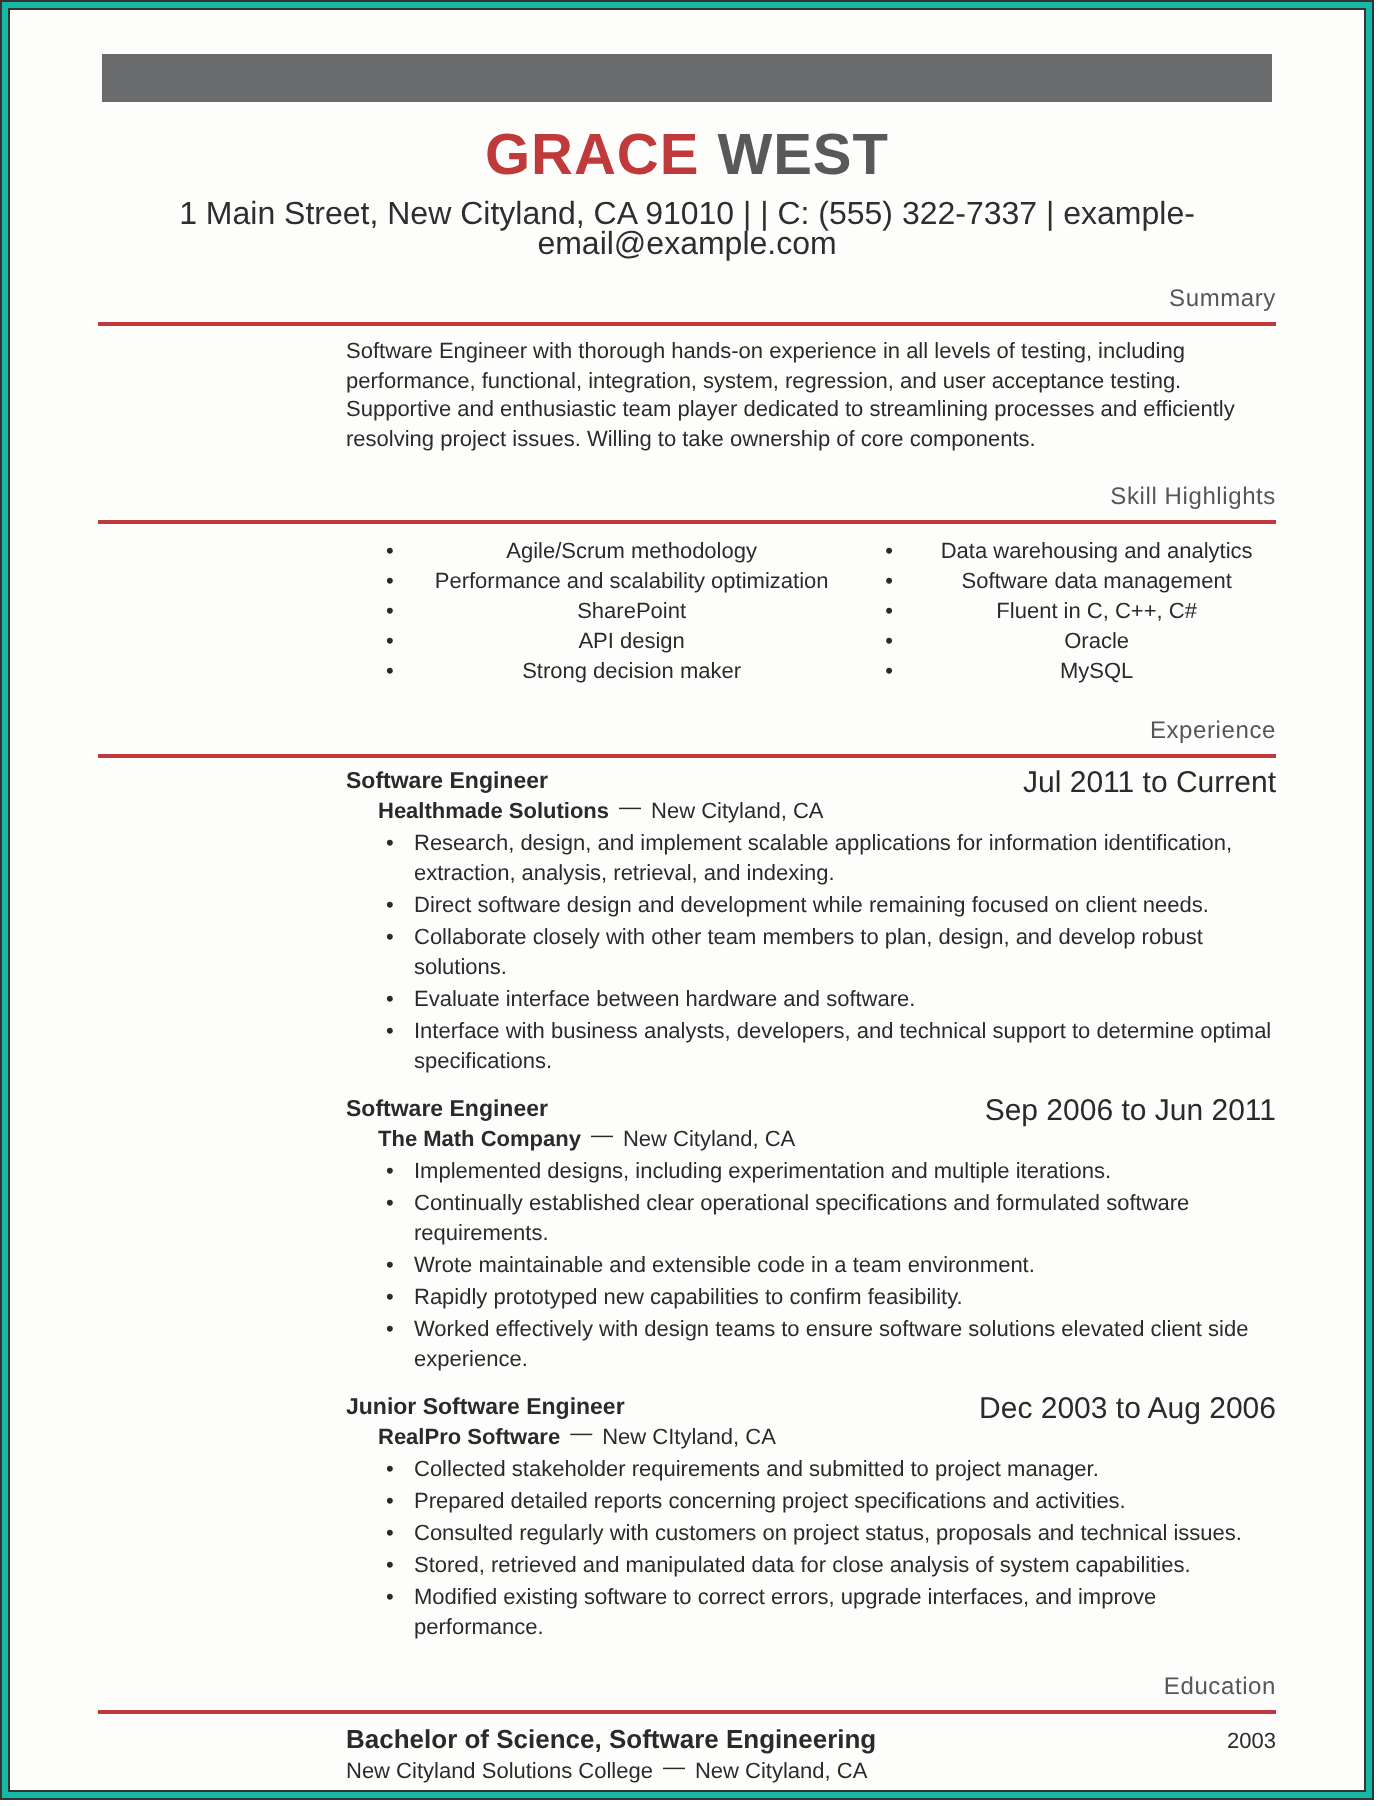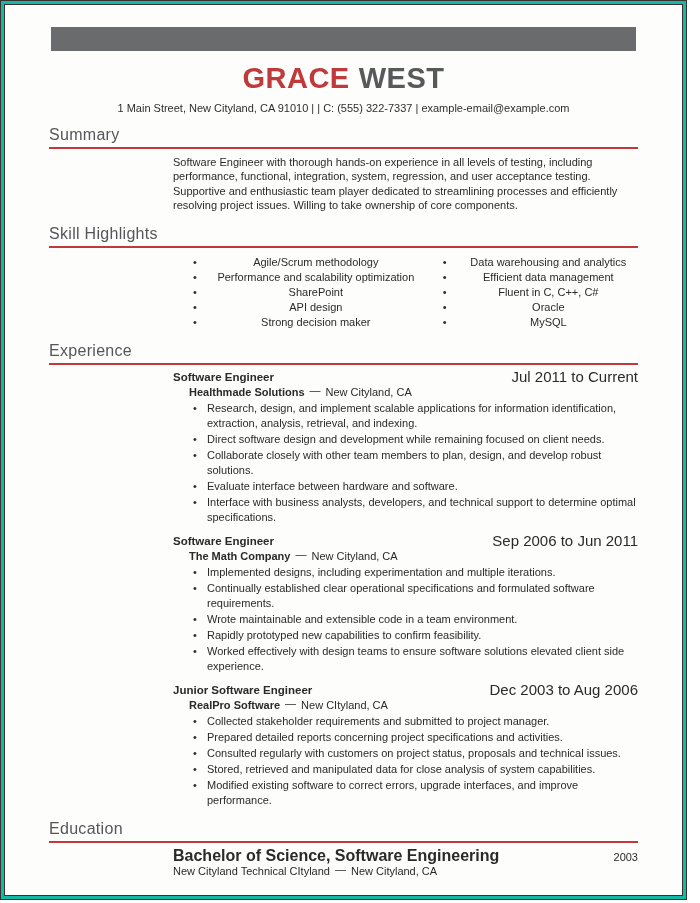--- a/index.html
+++ b/index.html
@@ -31,33 +31,34 @@
     line-height: 32px;
     font-weight: bold;
     letter-spacing: 0.5px;
   }
   .name-first { color: #c0393b; margin-right: 9px; }
   .name-last  { color: #58595b; }
 
   .contact-line {
     text-align: center;
     margin-top: 7px;
-    font-size: 11px;
+    font-size: 16px;
     color: #2e2e2e;
   }
 
   .section { margin-top: 12px; }
   .section-title {
-    font-size: 16px;
+    font-size: 12px;
     line-height: 18px;
     color: #55565a;
     font-weight: 400;
     letter-spacing: 0.3px;
     padding-bottom: 3px;
     border-bottom: 2px solid #c0393b;
+    text-align: right;
   }
   .section-body { margin-left: 124px; margin-top: 6px; }
 
   .summary-text { max-width: 470px; }
 
   .skills-columns { display: flex; margin-top: 7px; }
   .skills-col { width: 255px; text-align: center; }
   .skills-col.right { width: 220px; }
   ul.plain-list { list-style: none; }
   ul.plain-list li {
@@ -70,30 +71,30 @@
   ul.plain-list li::before {
     content: "\2022";
     position: absolute;
     left: 20px;
     top: 0;
     color: #2a2a2a;
   }
 
   .job { margin-top: 9px; }
   .job:first-child { margin-top: 5px; }
-  .job-header { display: flex; justify-content: space-between; align-items: flex-start; }
+  .job-header { display: flex; justify-content: space-between; align-items: flex-end; }
   .job-title { font-weight: bold; font-size: 11.5px; line-height: 15px; }
   .job-dates { font-size: 15px; color: #2a2a2a; }
   .job-company-line { line-height: 15px; margin-bottom: 1px; padding-left: 16px; }
   .company-name { font-weight: bold; }
   .dash-separator { position: relative; top: -2px; margin: 0 5px; color: #2a2a2a; }
   .job ul.plain-list li { margin-bottom: 1px; max-width: 486px; }
 
   .edu-header { display: flex; justify-content: space-between; align-items: baseline; }
-  .edu-degree { font-weight: bold; font-size: 16px; line-height: 15px; }
+  .edu-degree { font-weight: bold; font-size: 13px; line-height: 15px; }
   .edu-year { font-size: 11px; }
   .edu-school-line { line-height: 15px; }
 </style>
 </head>
 <body>
 
 <div class="page-frame">
   <div class="resume-page">
 
     <div class="header-bar"></div>
@@ -120,21 +121,21 @@
               <li>Agile/Scrum methodology</li>
               <li>Performance and scalability optimization</li>
               <li>SharePoint</li>
               <li>API design</li>
               <li>Strong decision maker</li>
             </ul>
           </div>
           <div class="skills-col right">
             <ul class="plain-list">
               <li>Data warehousing and analytics</li>
-              <li>Efficient data management</li>
+              <li>Software data management</li>
               <li>Fluent in C, C++, C#</li>
               <li>Oracle</li>
               <li>MySQL</li>
             </ul>
           </div>
         </div>
       </div>
     </div>
 
     <div class="section">
@@ -196,19 +197,19 @@
     </div>
 
     <div class="section">
       <div class="section-title">Education</div>
       <div class="section-body" style="margin-top:5px;">
         <div class="edu-header">
           <span class="edu-degree">Bachelor of Science, Software Engineering</span>
           <span class="edu-year">2003</span>
         </div>
         <div class="edu-school-line">
-          <span>New Cityland Technical CItyland</span><span class="dash-separator">—</span><span>New Cityland, CA</span>
+          <span>New Cityland Solutions College</span><span class="dash-separator">—</span><span>New Cityland, CA</span>
         </div>
       </div>
     </div>
 
   </div>
 </div>
 
 </body></html>

